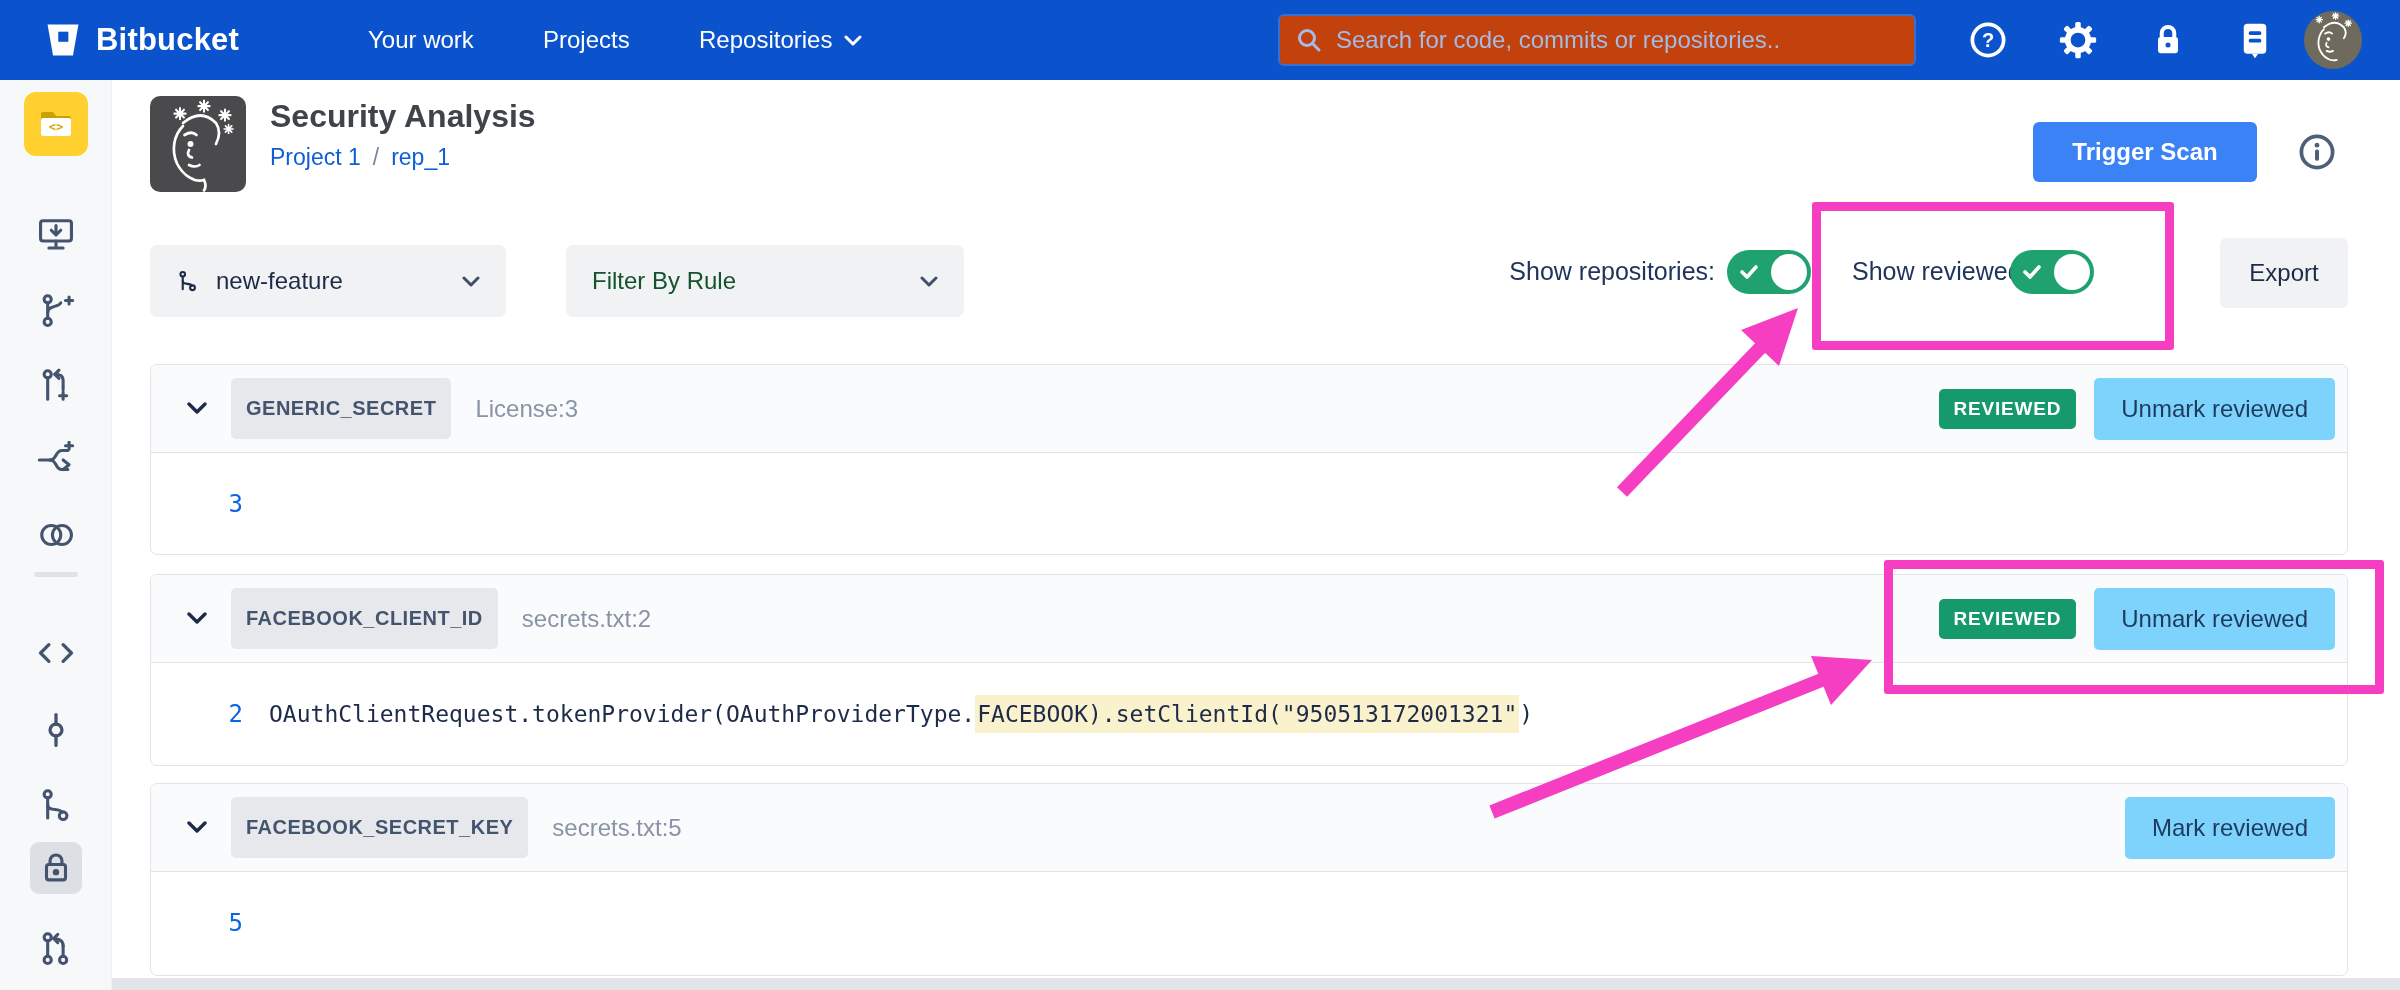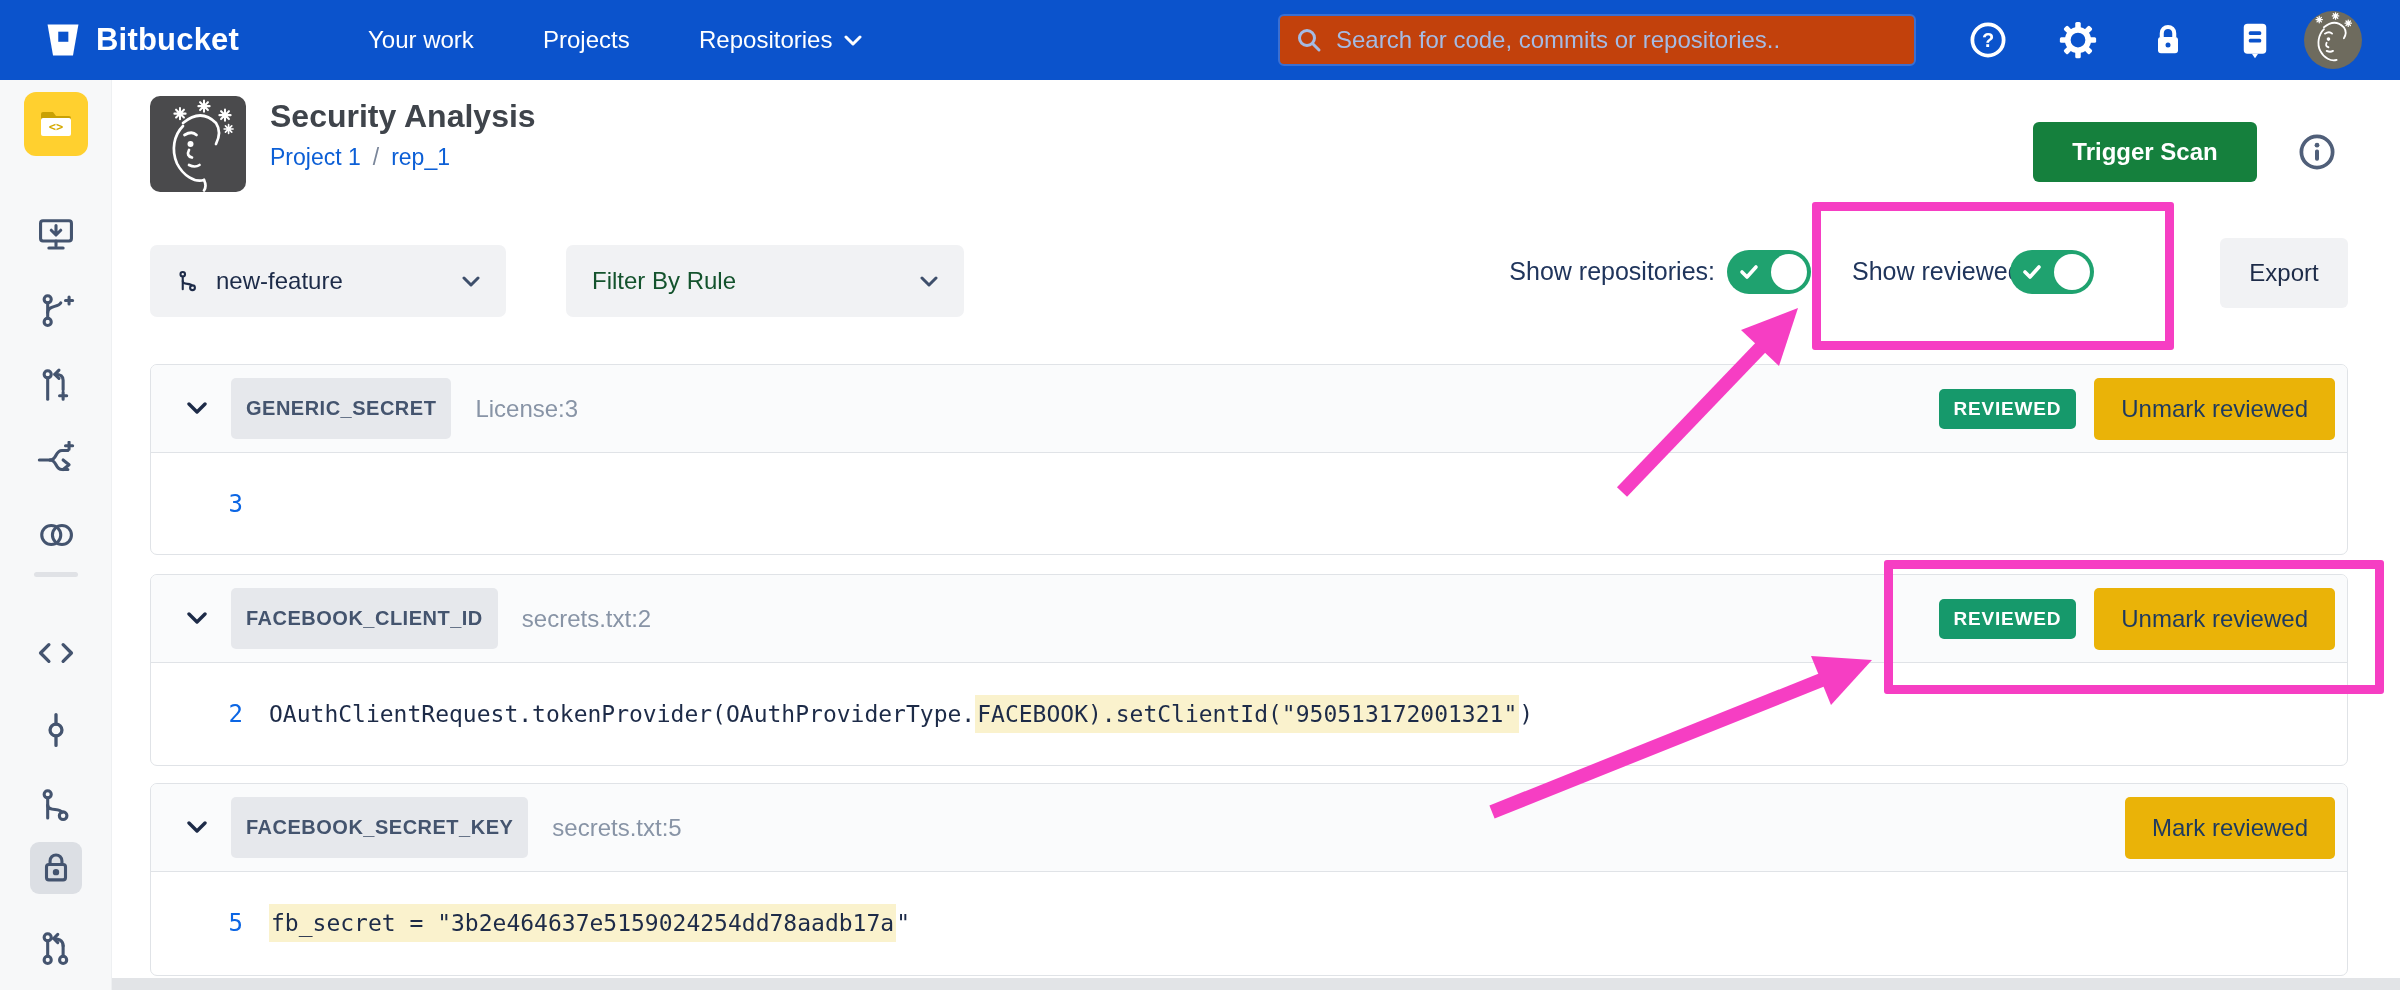--- a/index.html
+++ b/index.html
@@ -28,21 +28,21 @@
   .sb-divider{position:absolute;left:34px;top:492px;width:44px;height:5px;border-radius:3px;background:#E0E2E6;}
   .sb-selected{position:absolute;left:30px;top:762px;width:52px;height:52px;border-radius:9px;background:#DCDFE4;display:flex;align-items:center;justify-content:center;color:#44546F;cursor:pointer;}
 
   
   .main{position:absolute;left:112px;top:80px;width:2288px;height:910px;background:#fff;}
   .page-avatar{position:absolute;left:38px;top:16px;width:96px;height:96px;border-radius:10px;background:#4A4A4C;}
   .page-title{position:absolute;left:158px;top:18px;font-size:32px;font-weight:bold;color:#3F444B;}
   .breadcrumb{position:absolute;left:158px;top:64px;font-size:23px;}
   .breadcrumb a{color:#0C5FD6;text-decoration:none;cursor:pointer;}
   .bc-sep{color:#7A869A;padding:0 12px;}
-  .btn-primary{position:absolute;left:1921px;top:42px;width:224px;height:60px;background:#15803d;border:none;border-radius:6px;color:#fff;font-size:24px;font-weight:600;font-family:"Liberation Sans",sans-serif;cursor:pointer;}
+  .btn-primary{position:absolute;left:1921px;top:42px;width:224px;height:60px;background:#3b82f6;border:none;border-radius:6px;color:#fff;font-size:24px;font-weight:600;font-family:"Liberation Sans",sans-serif;cursor:pointer;}
   .info-icon{position:absolute;left:2185px;top:52px;width:40px;height:40px;color:#505F79;cursor:pointer;}
 
   .dropdown{position:absolute;top:165px;height:72px;background:#F1F2F4;border-radius:7px;display:flex;align-items:center;box-sizing:border-box;padding:0 26px;gap:16px;cursor:pointer;}
   .dd-branch{left:38px;width:356px;}
   .dd-rule{left:454px;width:398px;}
   .dd-text{font-size:24px;color:#1D2B48;font-weight:500;}
   .dd-placeholder{font-size:24px;color:#14532d;}
   .dd-chev{margin-left:auto;color:#3E4F6B;}
 
   .toggle-label{position:absolute;font-size:25px;color:#20355C;top:177px;white-space:nowrap;}
@@ -59,21 +59,21 @@
   .card{position:absolute;left:38px;width:2198px;border:1px solid #E0E3E7;border-radius:7px;background:#fff;box-sizing:border-box;overflow:hidden;}
   .card1{top:284px;height:191px;}
   .card2{top:494px;height:192px;}
   .card3{top:703px;height:193px;}
   .card-header{height:87px;background:#FAFBFC;border-bottom:1px solid #E0E3E7;display:flex;align-items:center;padding:0 12px 0 36px;gap:24px;}
   .card-chev{color:#1D2B48;display:flex;cursor:pointer;}
   .rule-badge{background:#E6E8EC;border-radius:5px;padding:19px 15px;font-size:20px;font-weight:bold;color:#44546E;letter-spacing:.5px;}
   .loc-text{font-size:24px;color:#8894A6;}
   .hdr-right{margin-left:auto;display:flex;align-items:center;gap:18px;}
   .reviewed-badge{background:#16996B;color:#fff;font-size:19px;font-weight:bold;letter-spacing:.8px;padding:9px 15px;border-radius:5px;}
-  .btn-action{background:#eab308;border:none;border-radius:5px;height:62px;padding:0 27px;font-size:24px;font-weight:500;color:#1E3A5F;font-family:"Liberation Sans",sans-serif;cursor:pointer;}
+  .btn-action{background:#7dd3fc;border:none;border-radius:5px;height:62px;padding:0 27px;font-size:24px;font-weight:500;color:#1E3A5F;font-family:"Liberation Sans",sans-serif;cursor:pointer;}
   .card-body{height:102px;display:flex;align-items:center;padding-left:64px;}
   .line-num{width:28px;text-align:right;margin-right:26px;font-family:"DejaVu Sans Mono",monospace;font-size:24px;color:#0C66E4;flex:none;}
   .code{font-family:"DejaVu Sans Mono",monospace;font-size:23px;color:#1D2B48;white-space:pre;}
   .code .hl{background:#FAF2CD;padding:6px 2px;}
 
   .bottom-strip{position:absolute;left:0;bottom:0;width:2288px;height:12px;background:#E2E4E7;}
 
   
   .anno{pointer-events:none;}
   .anno-box{position:absolute;border:9px solid #F63EC3;border-radius:3px;}
@@ -385,21 +385,20 @@
             </svg>
         </span>
         <span class="rule-badge">FACEBOOK_SECRET_KEY</span>
         <span class="loc-text">secrets.txt:5</span>
         <span class="hdr-right">
           <button class="btn-action">Mark reviewed</button>
         </span>
       </div>
       <div class="card-body">
         <span class="line-num">5</span>
-        <span class="code"><span></span><span class="hl">fb_secret = "3b2e464637e5159024254dd78aadb17a</span><span>"</span></span>
       </div>
     </div>
 
     <div class="bottom-strip"></div>
   </div>
 
   <div class="anno anno-box box1"></div>
   <div class="anno anno-box box2"></div>
   <svg class="anno anno-svg" viewBox="0 0 2400 990">
     <g>

